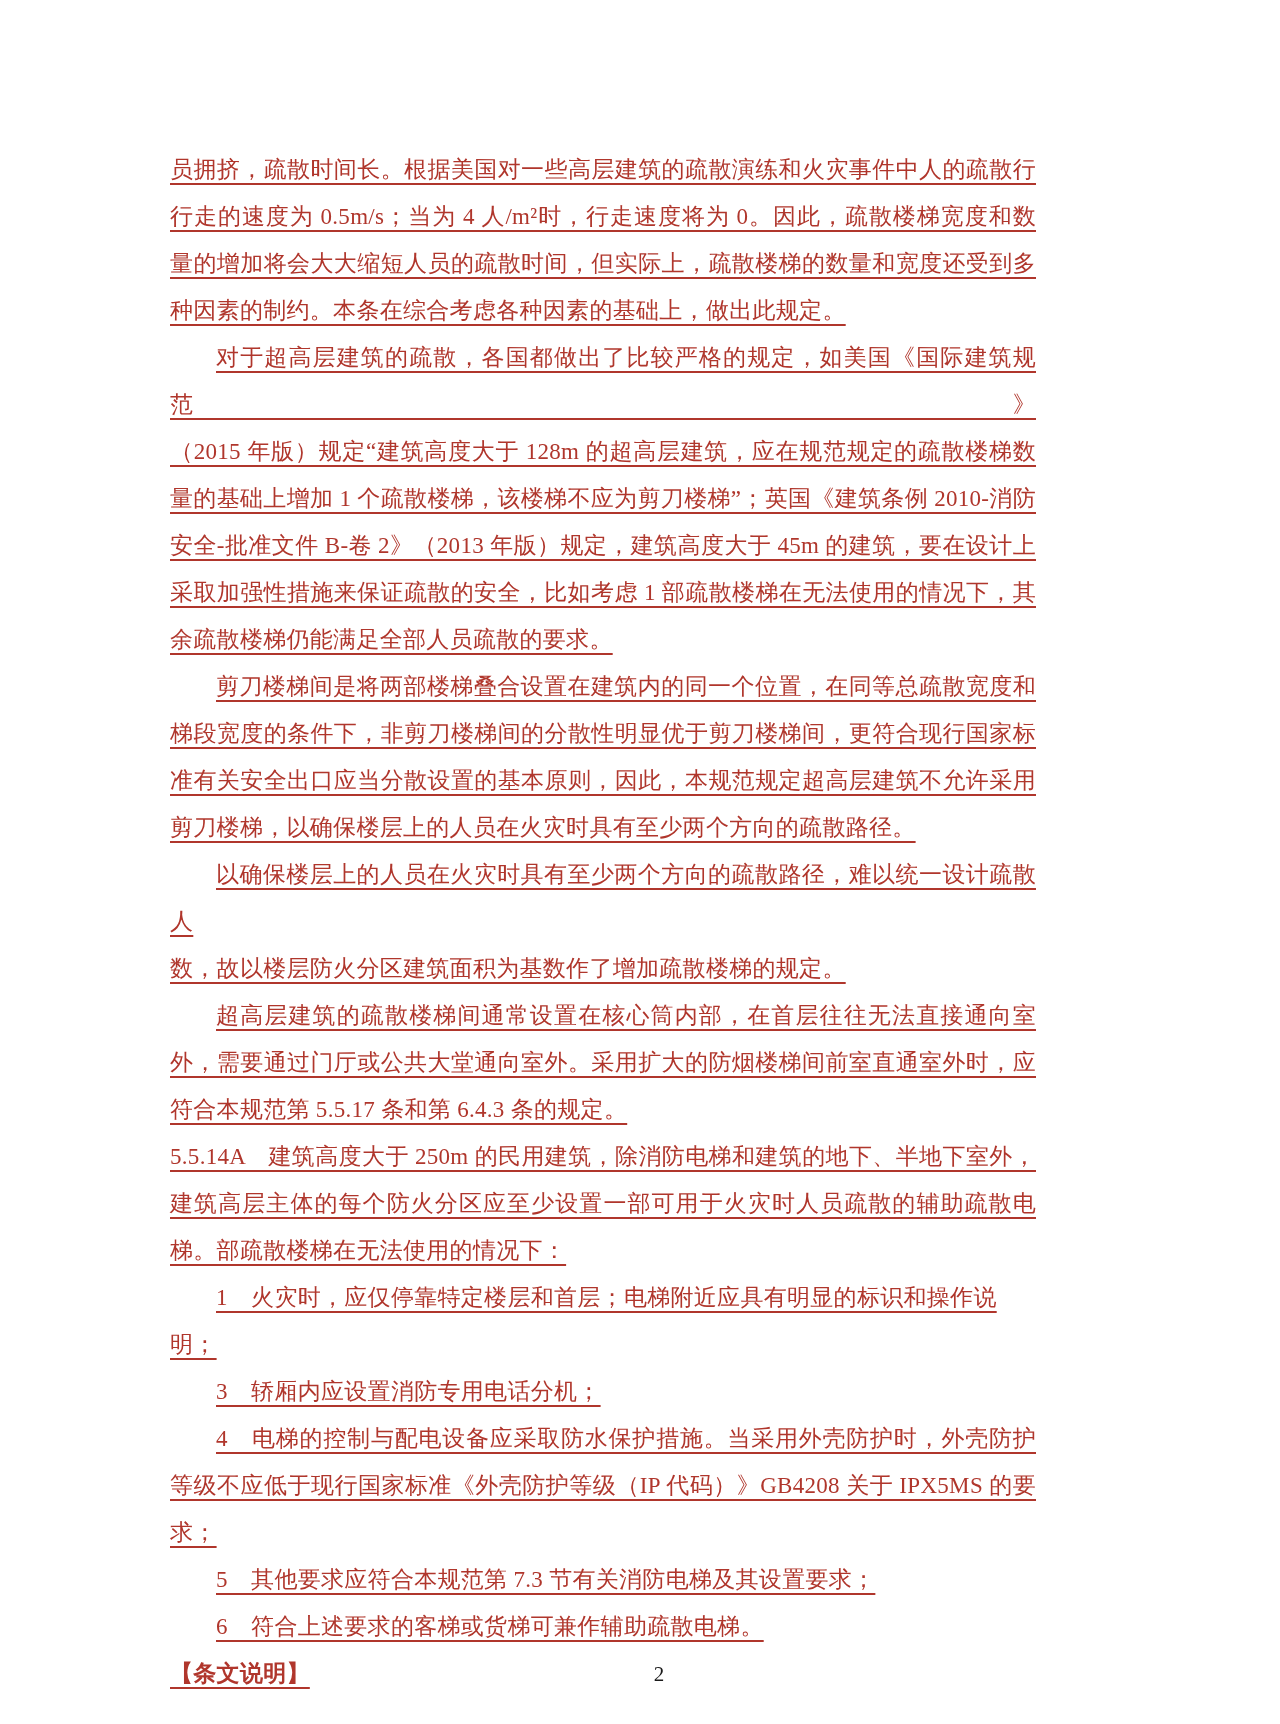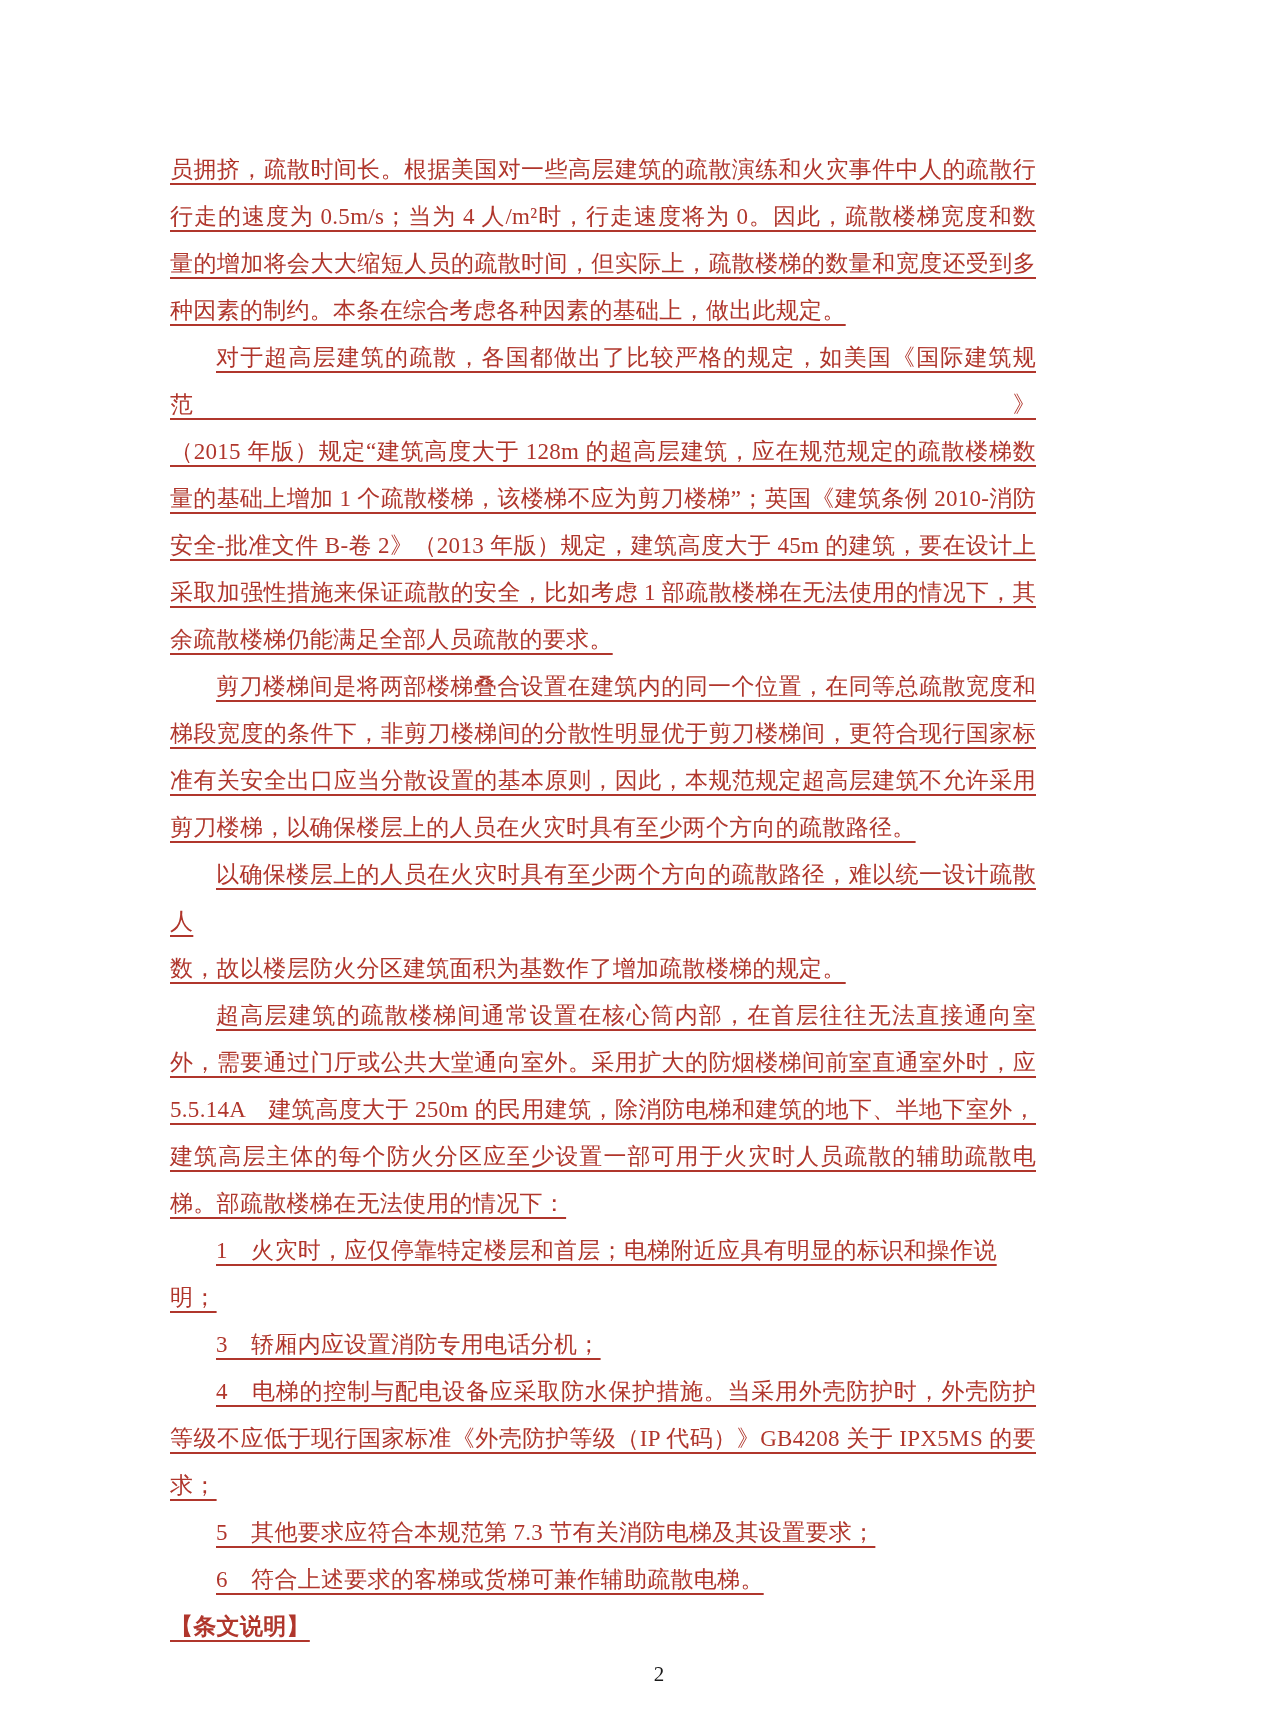--- a/index.html
+++ b/index.html
@@ -73,20 +73,21 @@
       <div class="line just"><span class="line-text">采取加强性措施来保证疏散的安全，比如考虑 1 部疏散楼梯在无法使用的情况下，其</span></div>
       <div class="line"><span class="line-text">余疏散楼梯仍能满足全部人员疏散的要求。</span></div>
       <div class="line indent just"><span class="line-text">剪刀楼梯间是将两部楼梯叠合设置在建筑内的同一个位置，在同等总疏散宽度和</span></div>
       <div class="line just"><span class="line-text">梯段宽度的条件下，非剪刀楼梯间的分散性明显优于剪刀楼梯间，更符合现行国家标</span></div>
       <div class="line just"><span class="line-text">准有关安全出口应当分散设置的基本原则，因此，本规范规定超高层建筑不允许采用</span></div>
       <div class="line"><span class="line-text">剪刀楼梯，以确保楼层上的人员在火灾时具有至少两个方向的疏散路径。</span></div>
       <div class="line indent just"><span class="line-text">以确保楼层上的人员在火灾时具有至少两个方向的疏散路径，难以统一设计疏散人</span></div>
       <div class="line"><span class="line-text">数，故以楼层防火分区建筑面积为基数作了增加疏散楼梯的规定。</span></div>
       <div class="line indent just"><span class="line-text">超高层建筑的疏散楼梯间通常设置在核心筒内部，在首层往往无法直接通向室</span></div>
       <div class="line just"><span class="line-text">外，需要通过门厅或公共大堂通向室外。采用扩大的防烟楼梯间前室直通室外时，应</span></div>
+      <div class="line"><span class="line-text">符合本规范第 5.5.17 条和第 6.4.3 条的规定。</span></div>
       <div class="line just"><span class="line-text">5.5.14A　建筑高度大于 250m 的民用建筑，除消防电梯和建筑的地下、半地下室外，</span></div>
       <div class="line just"><span class="line-text">建筑高层主体的每个防火分区应至少设置一部可用于火灾时人员疏散的辅助疏散电</span></div>
       <div class="line"><span class="line-text">梯。部疏散楼梯在无法使用的情况下：</span></div>
       <div class="line indent"><span class="line-text">1　火灾时，应仅停靠特定楼层和首层；电梯附近应具有明显的标识和操作说明；</span></div>
       <div class="line indent"><span class="line-text">3　轿厢内应设置消防专用电话分机；</span></div>
       <div class="line indent just"><span class="line-text">4　电梯的控制与配电设备应采取防水保护措施。当采用外壳防护时，外壳防护</span></div>
       <div class="line just"><span class="line-text">等级不应低于现行国家标准《外壳防护等级（IP 代码）》GB4208 关于 IPX5MS 的要</span></div>
       <div class="line"><span class="line-text">求；</span></div>
       <div class="line indent"><span class="line-text">5　其他要求应符合本规范第 7.3 节有关消防电梯及其设置要求；</span></div>
       <div class="line indent"><span class="line-text">6　符合上述要求的客梯或货梯可兼作辅助疏散电梯。</span></div>

